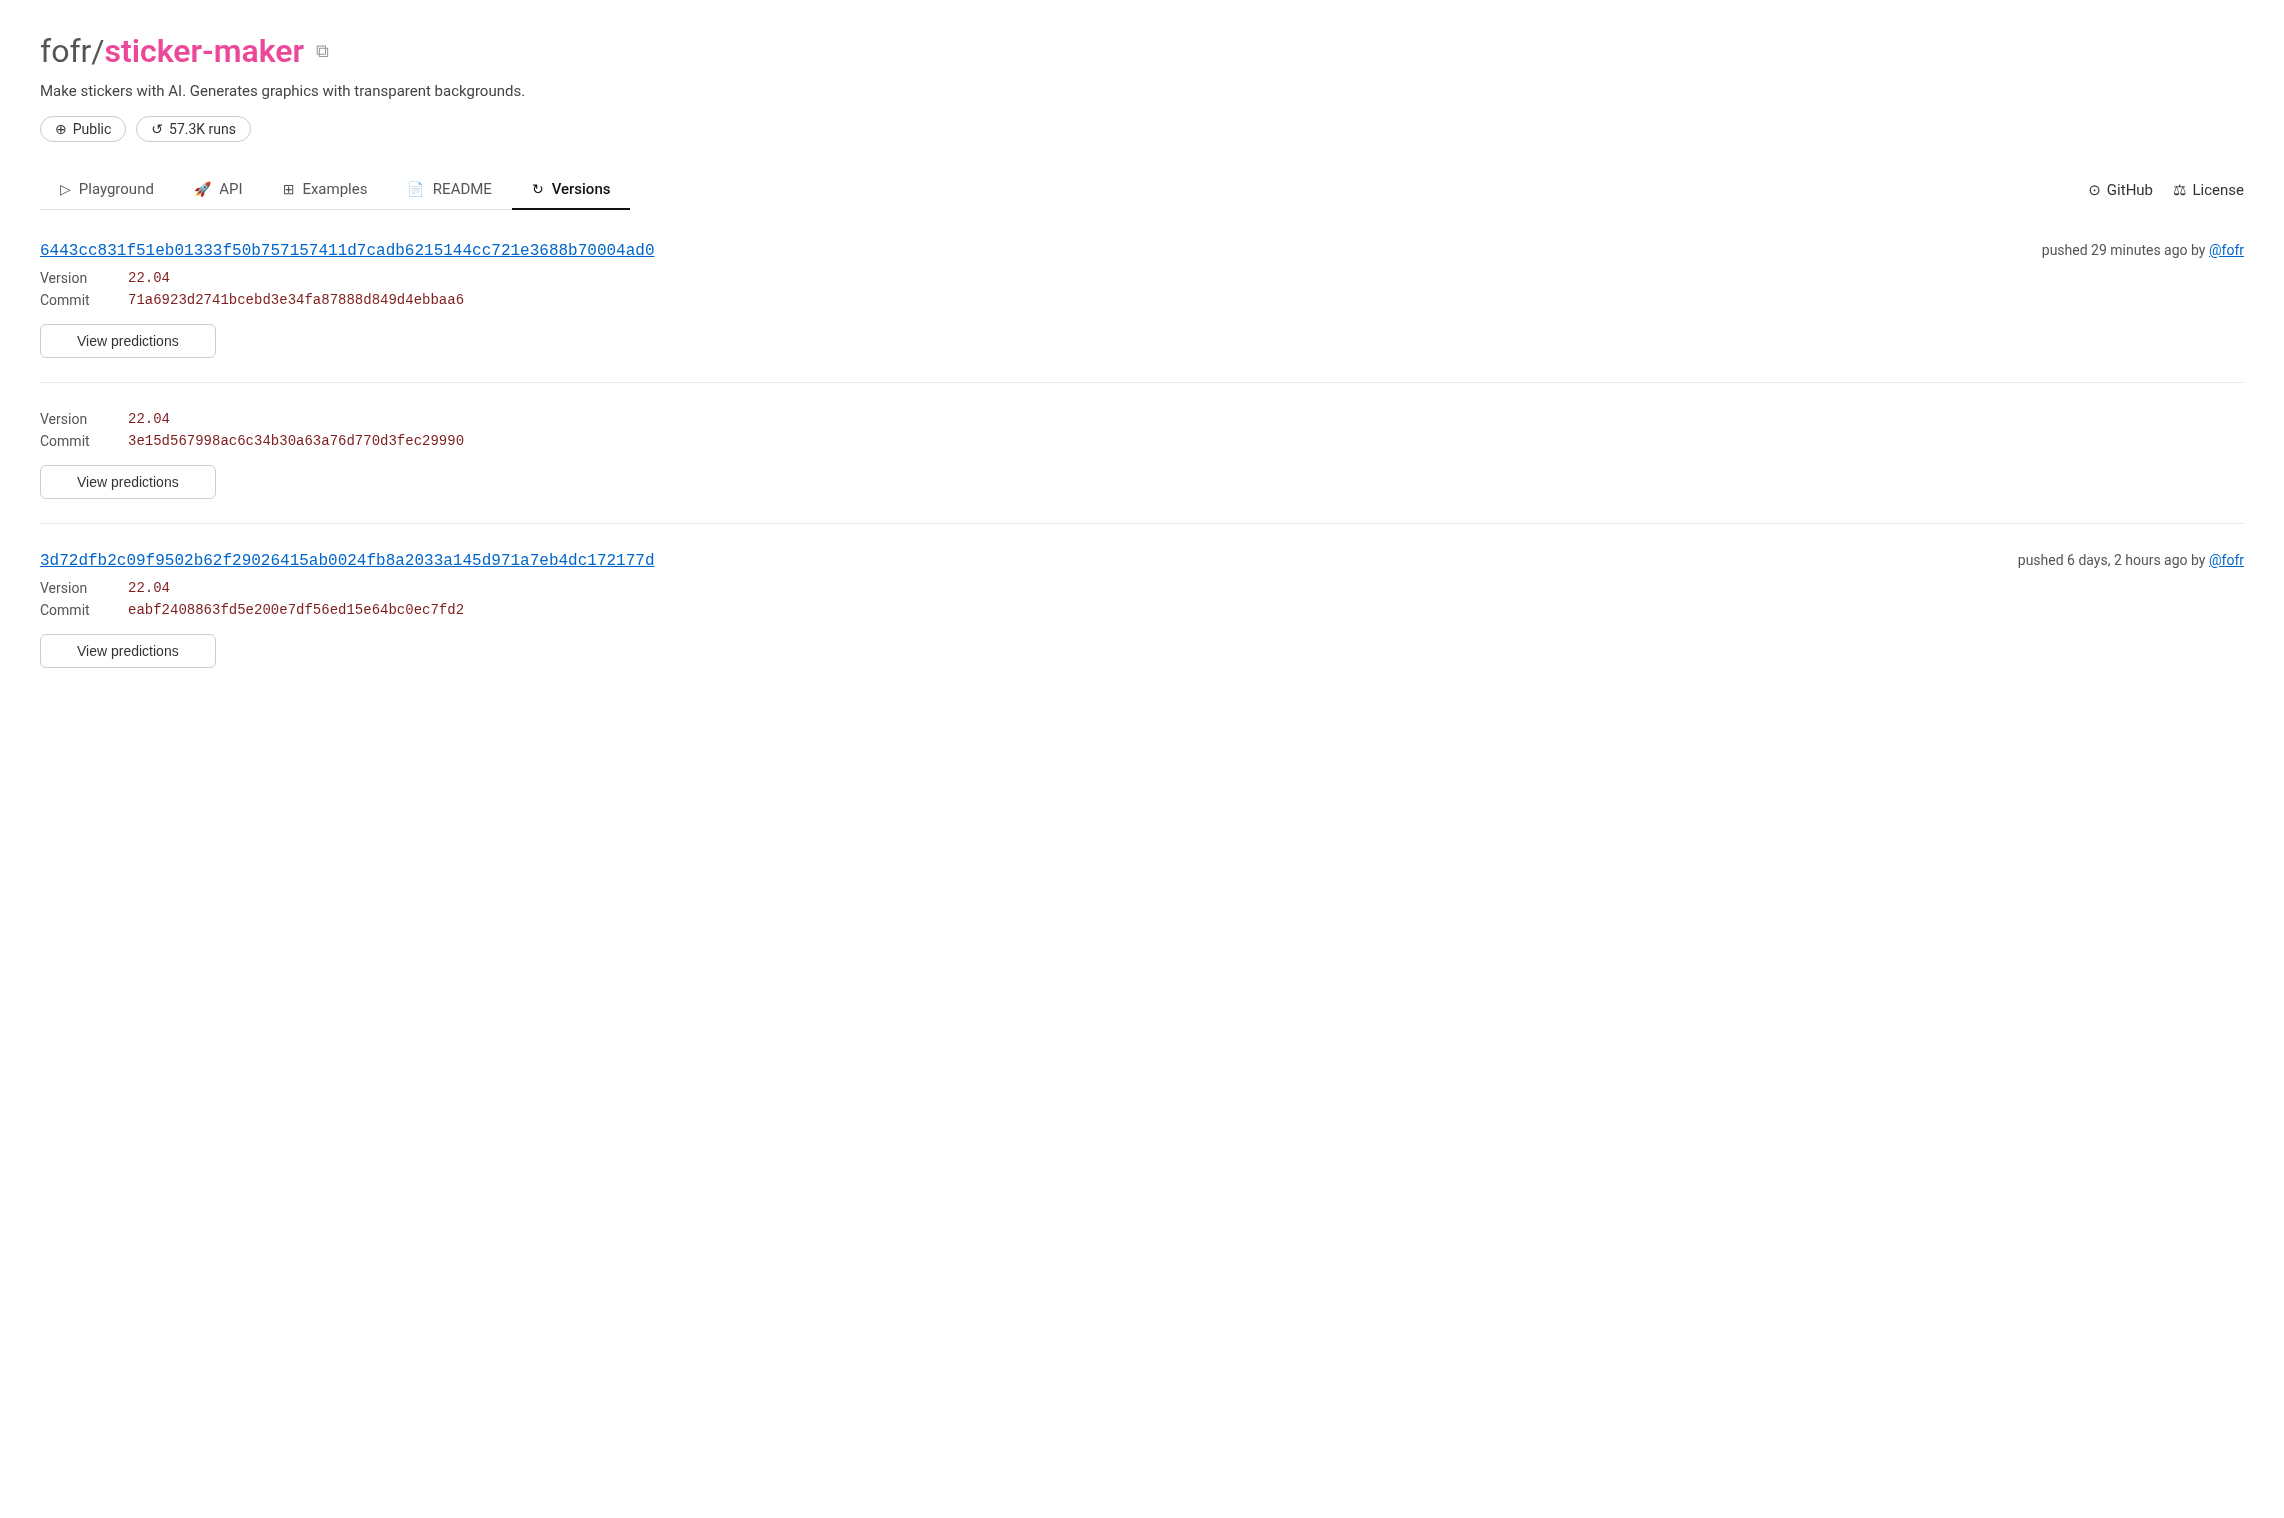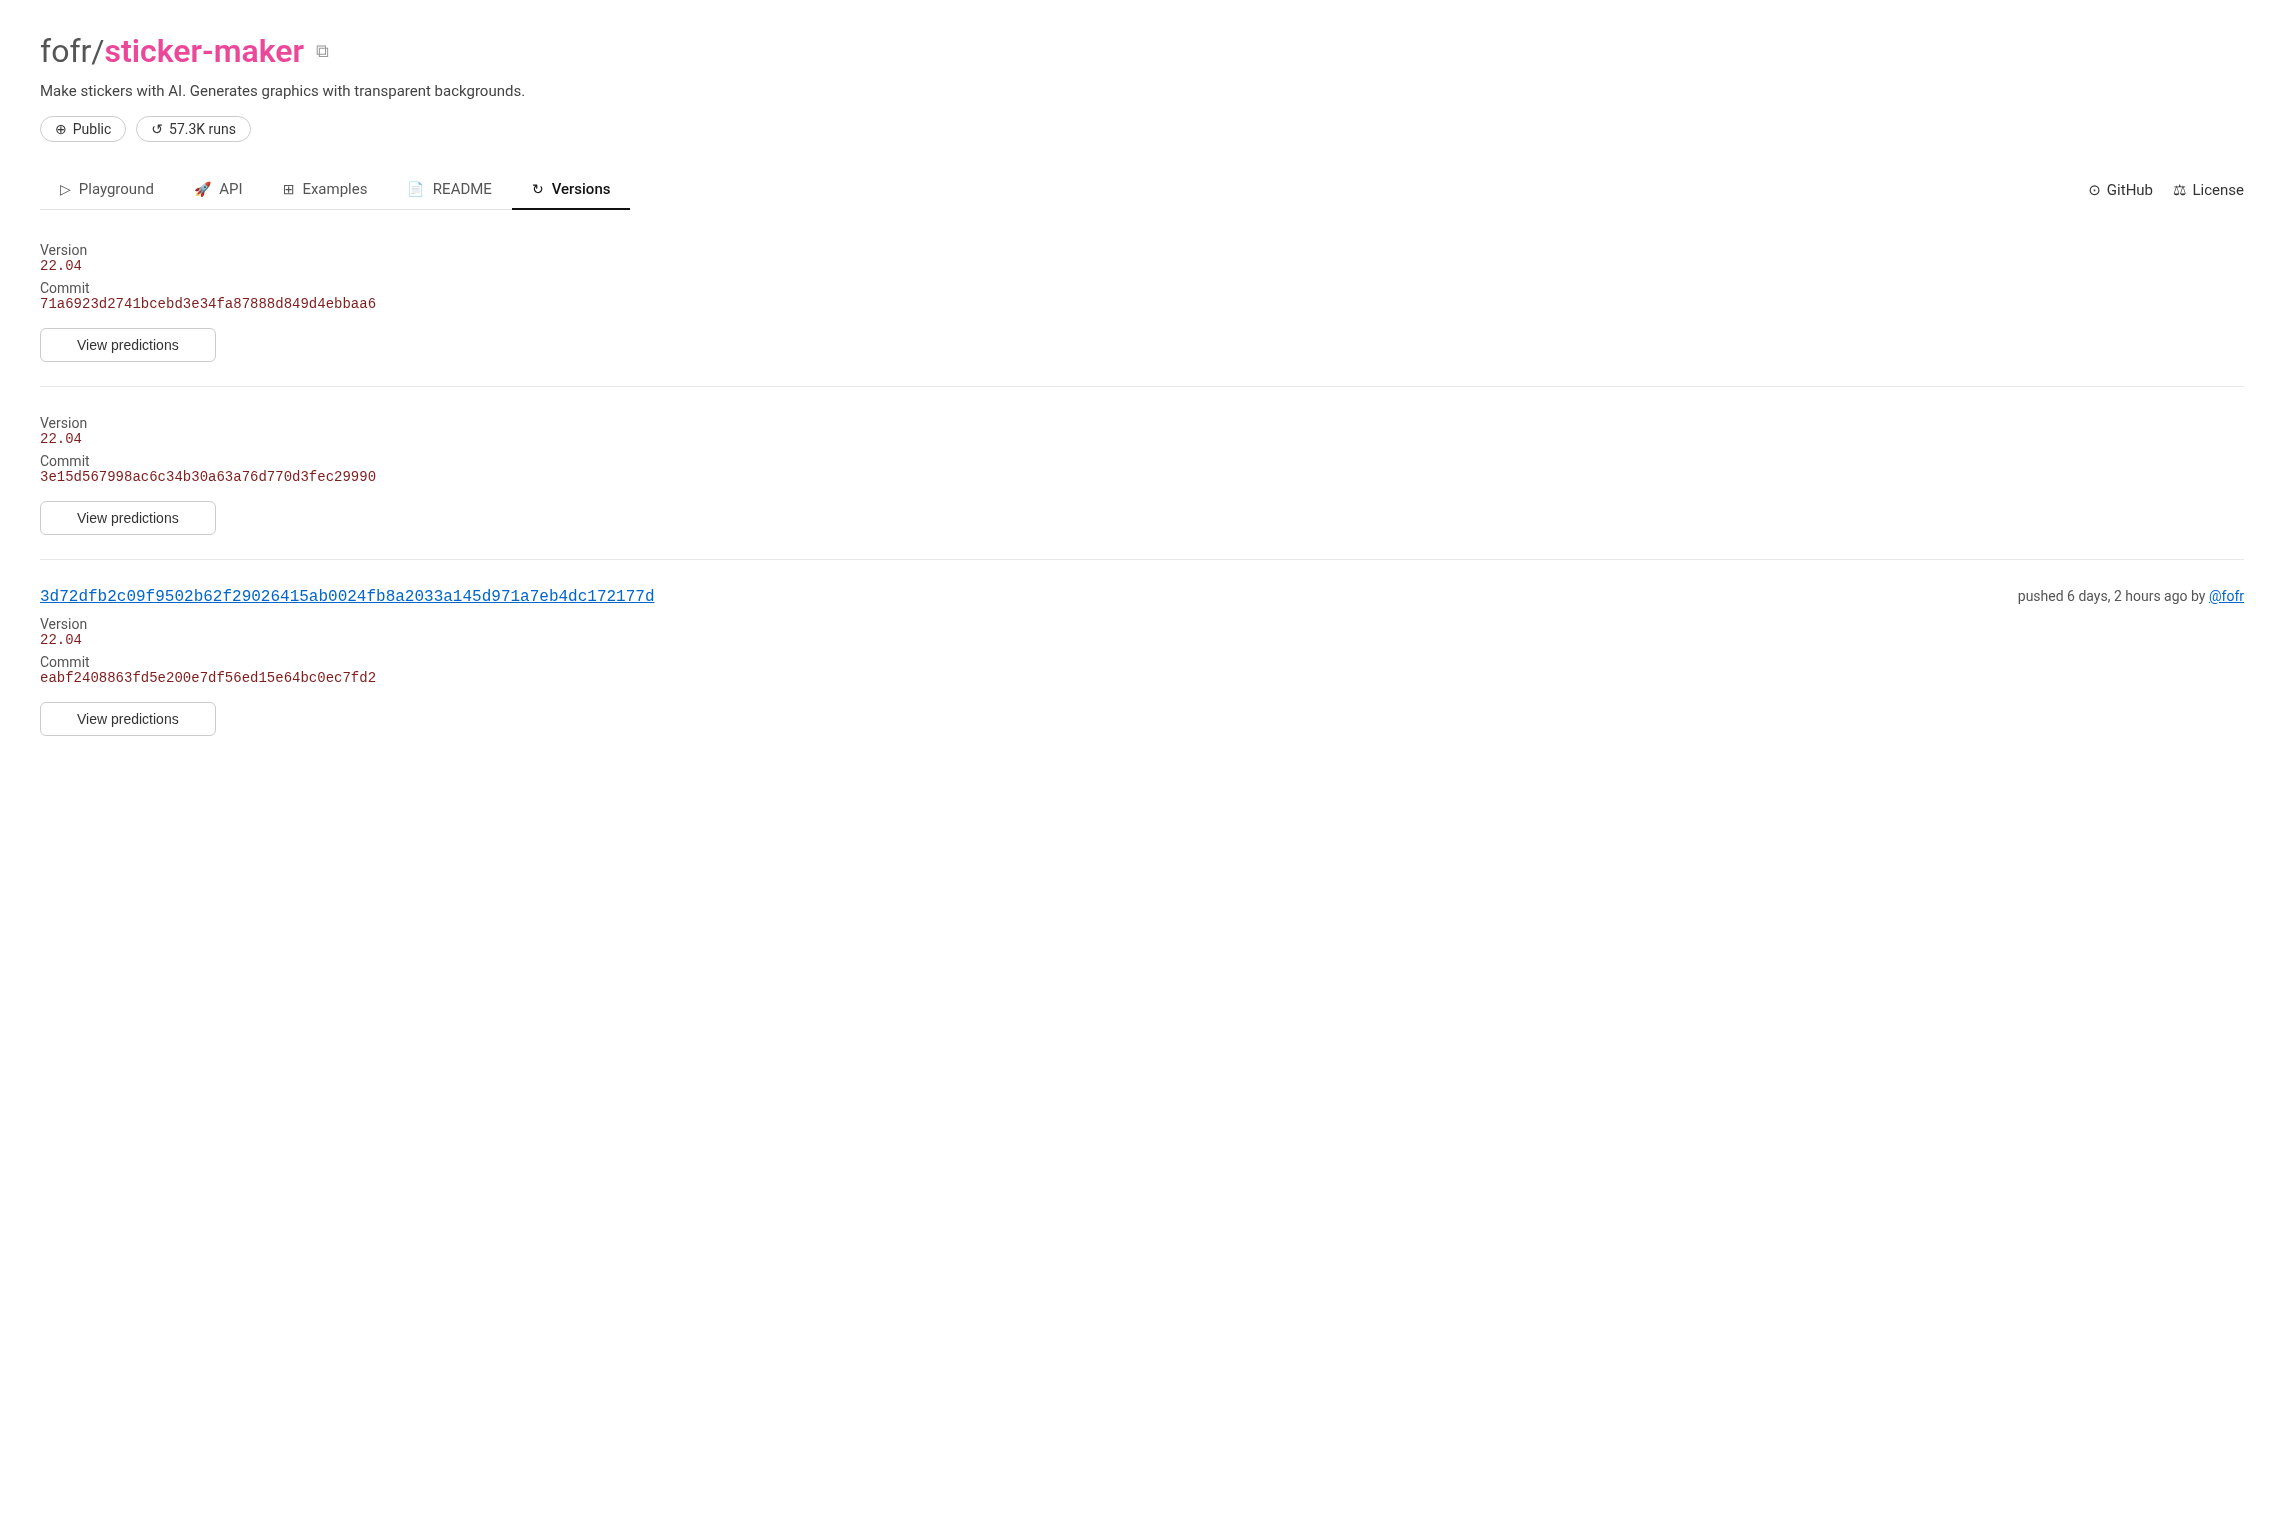--- a/index.html
+++ b/index.html
@@ -166,24 +166,23 @@
 
     .version-meta {
       display: flex;
       flex-direction: column;
       gap: 6px;
       margin-bottom: 16px;
     }
 
     .meta-row {
       display: flex;
-      gap: 0;
+      gap: 28px;
       font-size: 14px;
       color: #333;
-      flex-direction: column;
     }
 
     .meta-label {
       color: #555;
       min-width: 60px;
     }
 
     .meta-value {
       color: #7f1d1d;
       font-family: 'Courier New', monospace;
@@ -255,20 +254,27 @@
     <a class="action-link">
       <span>⚖</span>
       <span>License</span>
     </a>
   </div>
 </div>
 
 <div class="versions-list">
 
   <div class="version-entry">
+    <div class="version-row">
+      <a class="version-hash">6443cc831f51eb01333f50b757157411d7cadb6215144cc721e3688b70004ad0</a>
+      <span class="push-info">
+        <span>pushed 29 minutes ago by</span>
+        <a class="author">@fofr</a>
+      </span>
+    </div>
     <div class="version-meta">
       <div class="meta-row">
         <span class="meta-label">Version</span>
         <span class="meta-value">22.04</span>
       </div>
       <div class="meta-row">
         <span class="meta-label">Commit</span>
         <span class="meta-value">71a6923d2741bcebd3e34fa87888d849d4ebbaa6</span>
       </div>
     </div>

